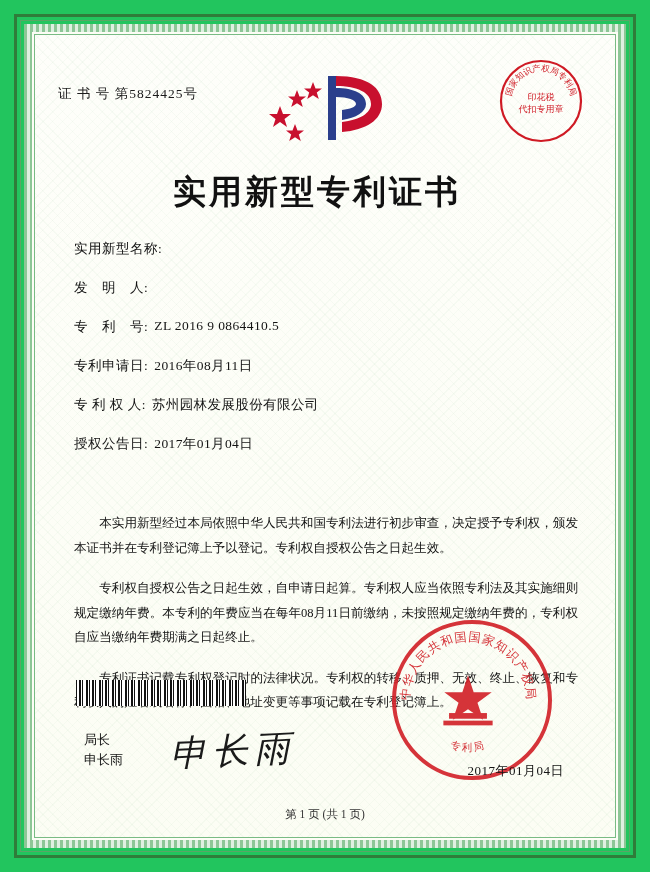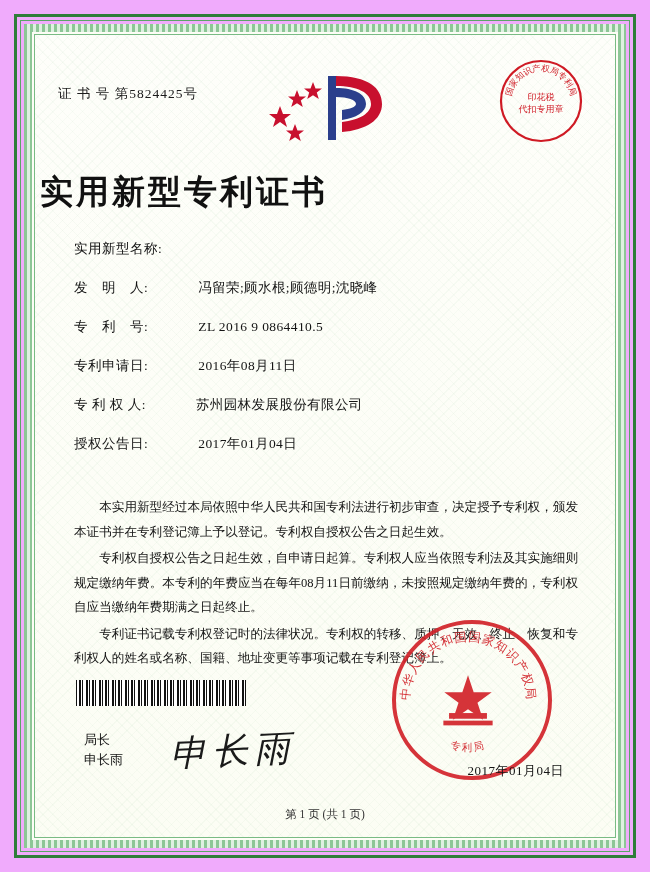--- a/index.html
+++ b/index.html
@@ -10,21 +10,21 @@
     width: 650px;
     height: 872px;
     background: #ffffff;
     font-family: "Liberation Serif", serif;
     overflow: hidden;
   }
   #certificate {
     position: relative;
     width: 650px;
     height: 872px;
-    background: #f0abfc;
+    background: #22c55e;
     box-sizing: border-box;
   }
   
   .frame-outer {
     position: absolute;
     left: 14px; top: 14px; right: 14px; bottom: 14px;
     border: 3px solid #2f7d3a;
     box-sizing: border-box;
   }
   .frame-mid {
@@ -87,41 +87,40 @@
     top: 18px;
     width: 86px;
     height: 86px;
   }
 
   
   .title {
     position: absolute;
     top: 130px;
     left: 0; right: 16px;
-    text-align: left;
+    text-align: center;
     font-size: 33px;
     font-weight: bold;
     letter-spacing: 3px;
     color: #111;
   }
 
   
   .fields {
     position: absolute;
     top: 200px;
     left: 34px;
     right: 30px;
   }
   .field-row {
     display: flex;
-    align-items: center;
+    align-items: flex-start;
     margin-bottom: 21px;
     font-size: 13.5px;
     color: #141414;
-    gap: 44px;
   }
   .field-label {
     white-space: pre;
     letter-spacing: 0.5px;
   }
   .field-value {
     margin-left: 6px;
     letter-spacing: 0.4px;
   }
 
@@ -130,21 +129,21 @@
     position: absolute;
     top: 455px;
     left: 34px;
     right: 32px;
     font-size: 12.6px;
     line-height: 1.95;
     color: #141414;
     text-align: justify;
   }
   .paragraphs p {
-    margin: 0 0 2px 0;
+    margin: 16px 0 2px 0;
     text-indent: 2em;
   }
 
   
   .barcode {
     position: absolute;
     left: 36px;
     bottom: 126px;
     width: 170px;
     height: 26px;
@@ -250,21 +249,20 @@
     </div>
 
     <div class="title">实用新型专利证书</div>
 
     <div class="fields">
       <div class="field-row">
         <span class="field-label">实用新型名称:</span>
       </div>
       <div class="field-row">
         <span class="field-label">发　明　人:</span>
-        <span class="field-value">冯留荣;顾水根;顾德明;沈晓峰</span>
       </div>
       <div class="field-row">
         <span class="field-label">专　利　号:</span>
         <span class="field-value">ZL 2016 9 0864410.5</span>
       </div>
       <div class="field-row">
         <span class="field-label">专利申请日:</span>
         <span class="field-value">2016年08月11日</span>
       </div>
       <div class="field-row">

